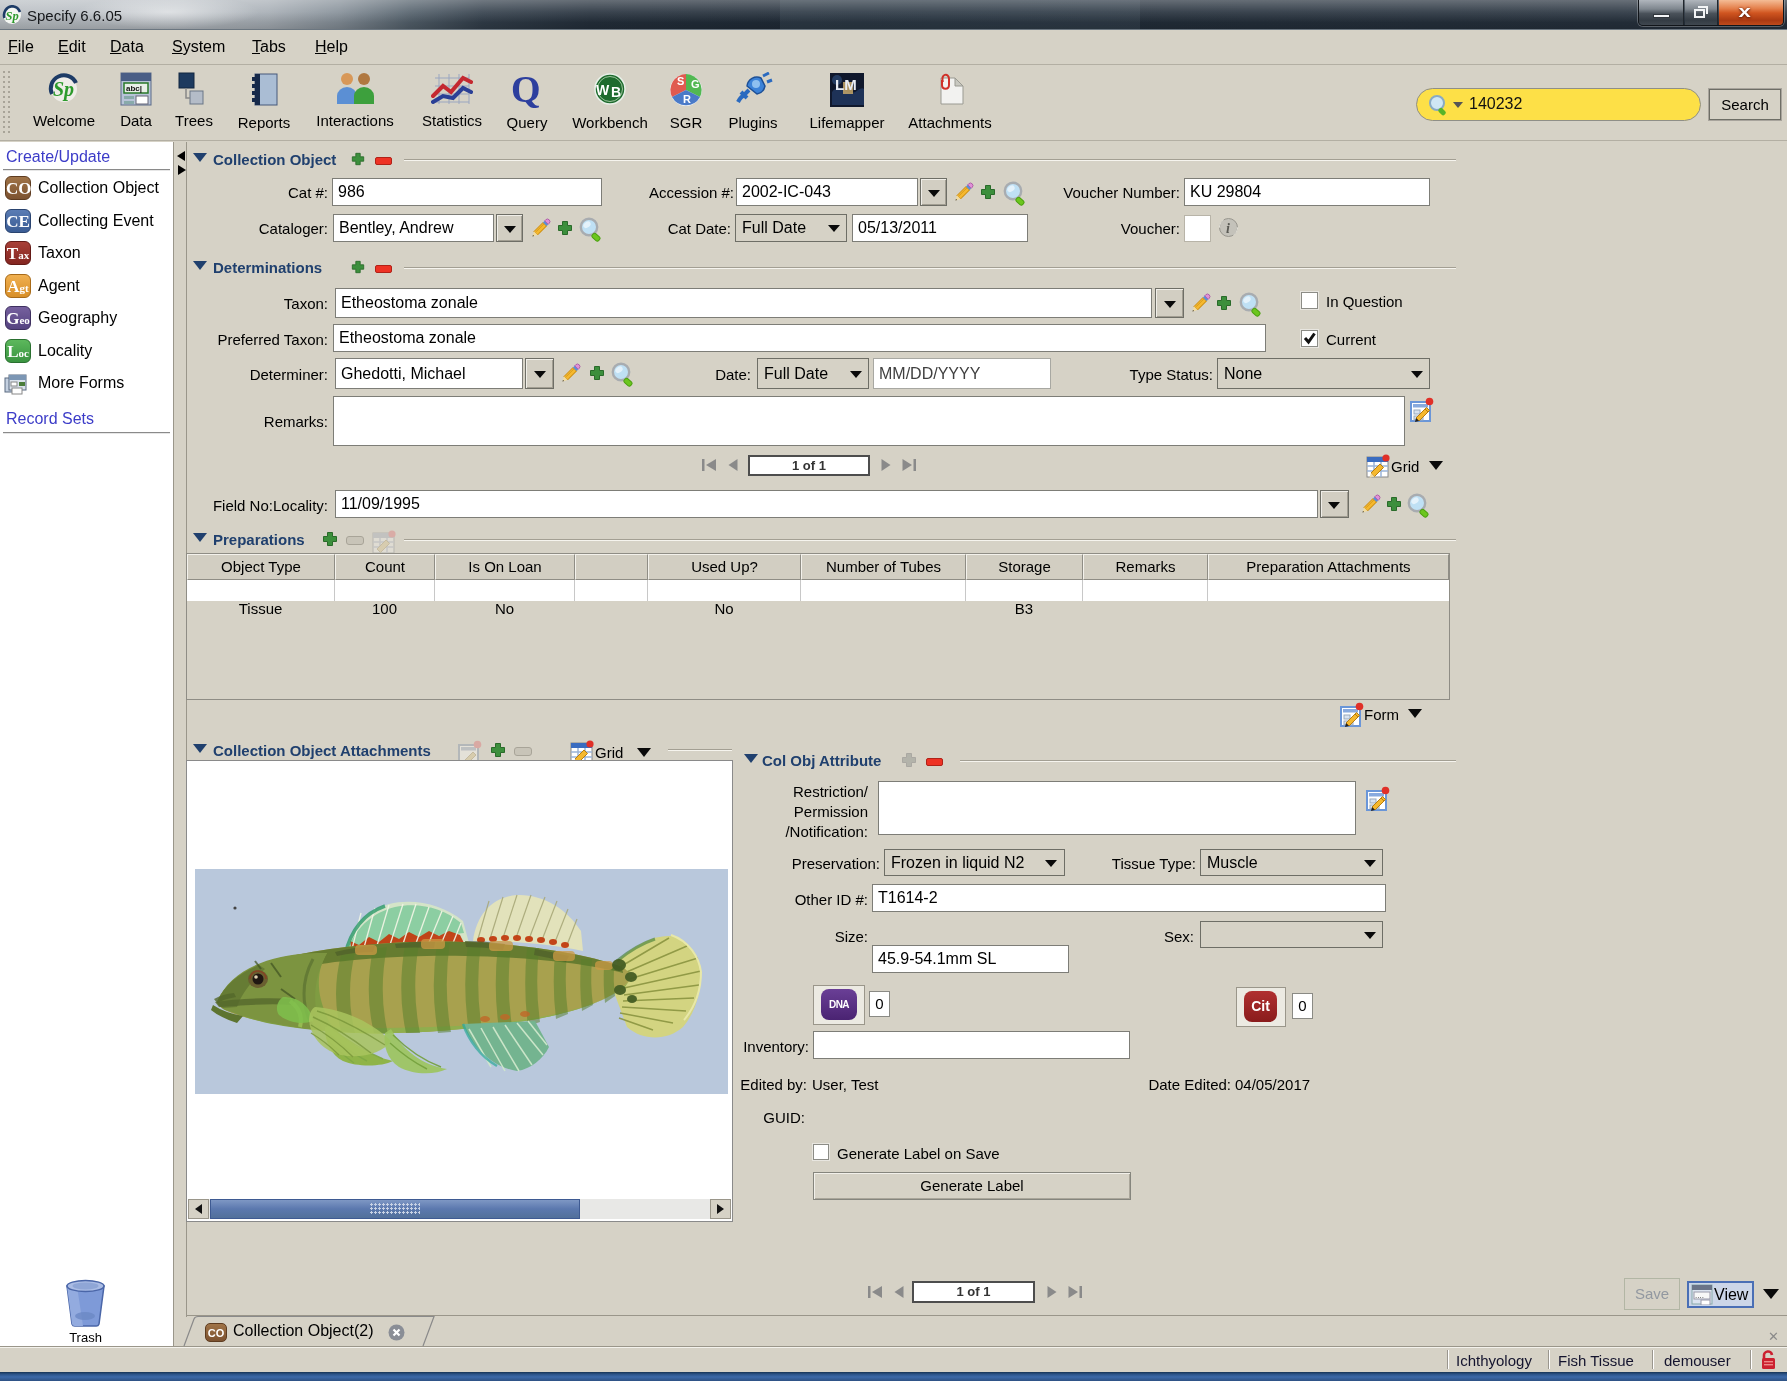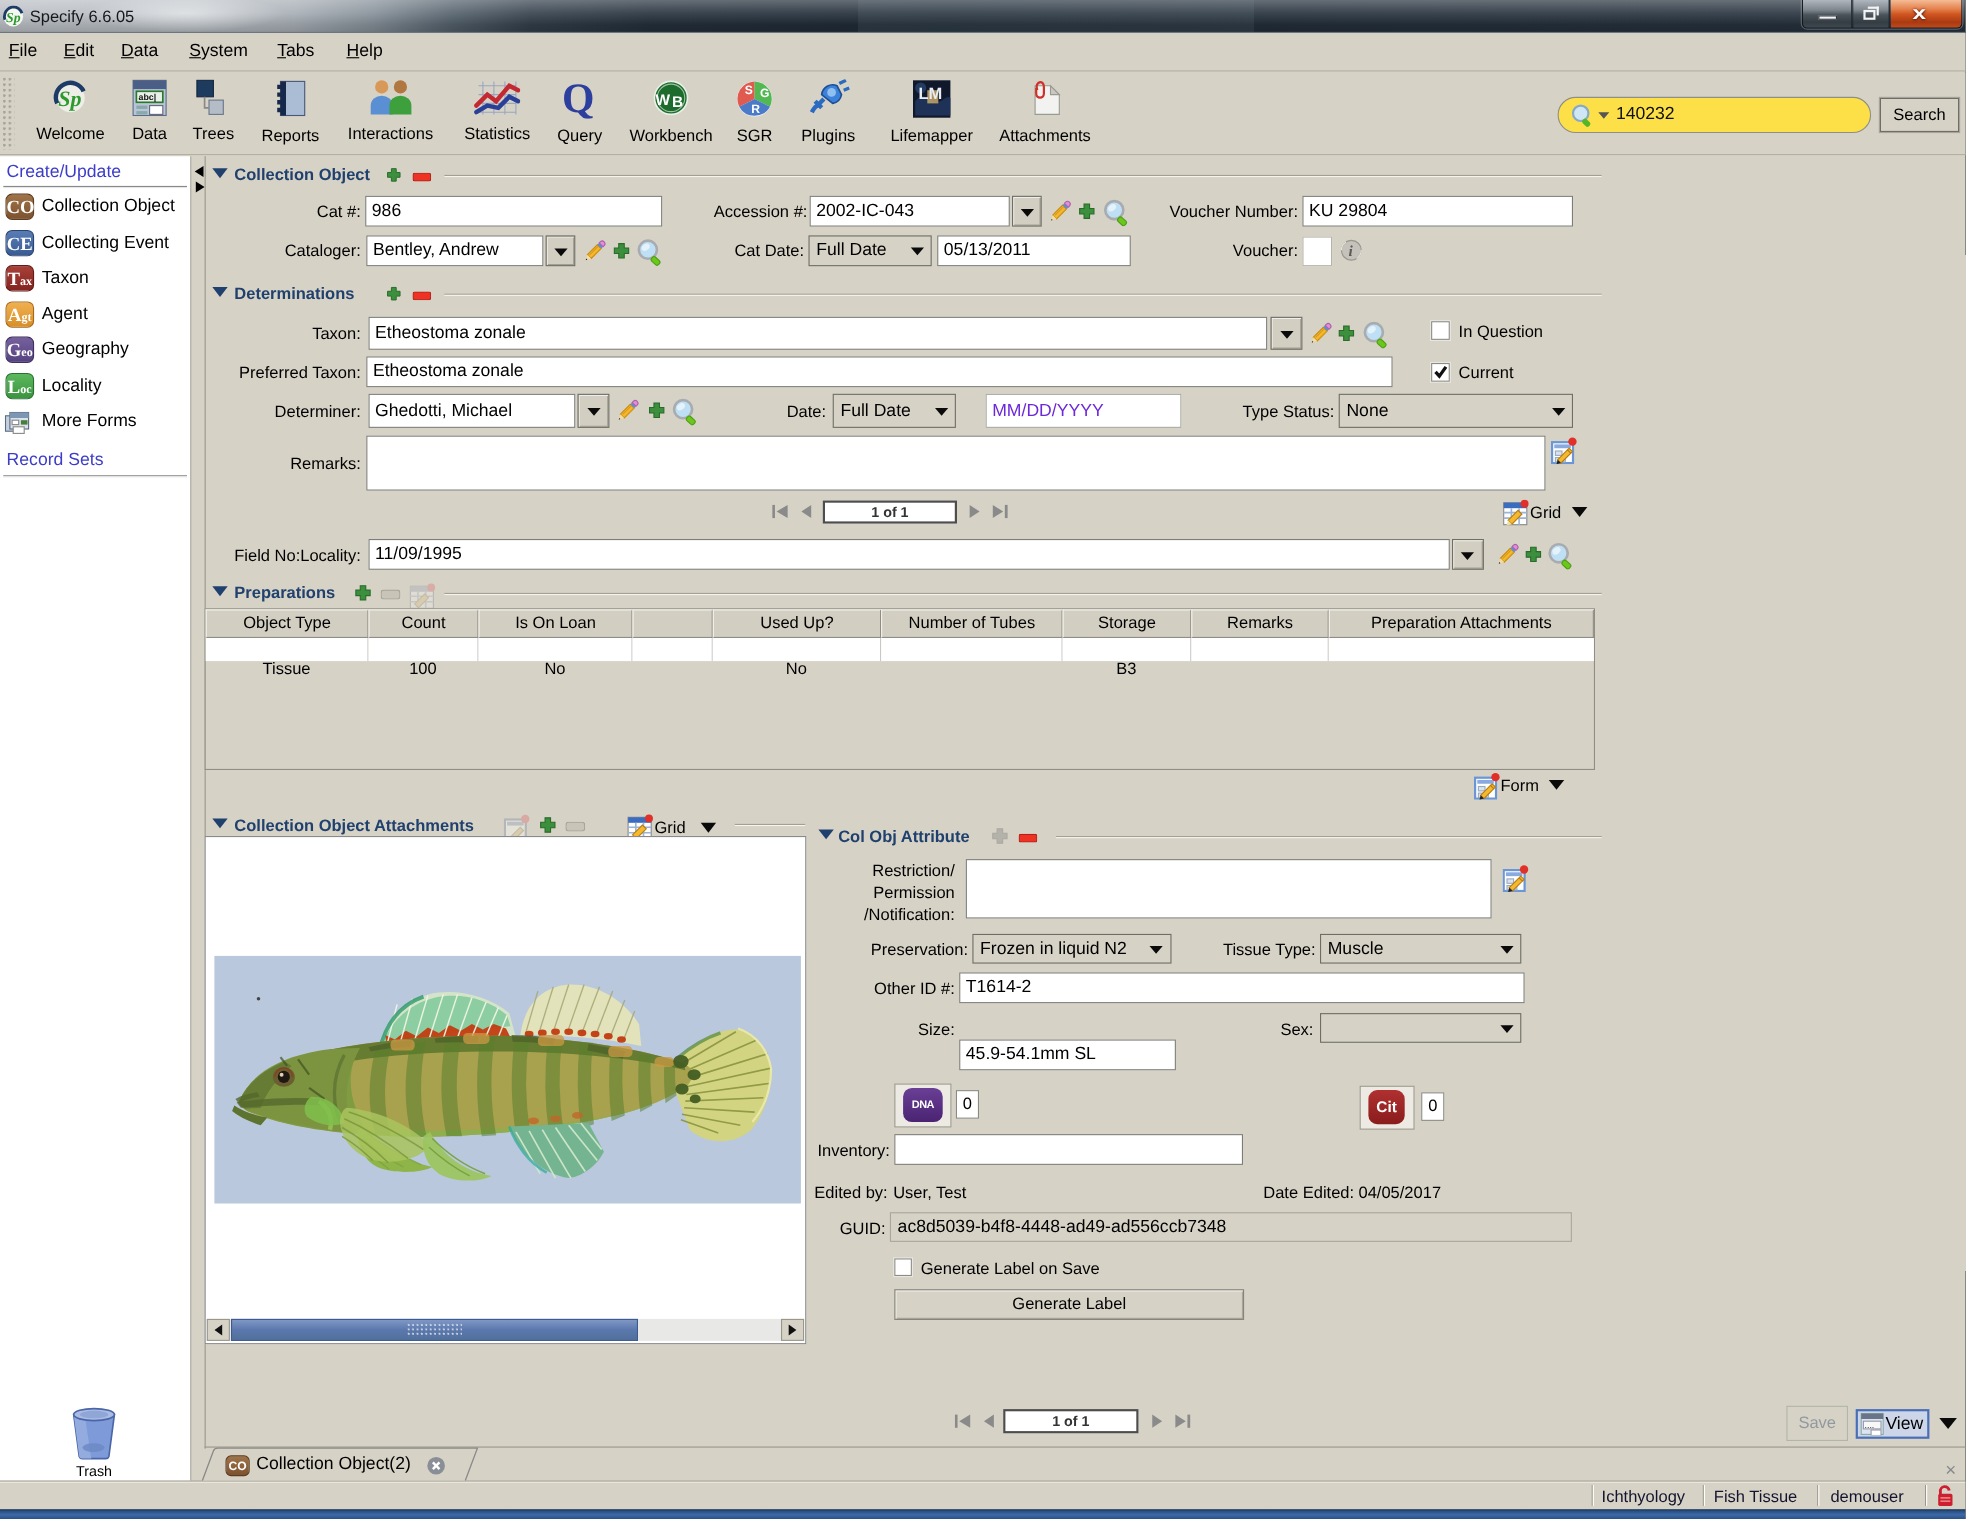--- a/index.html
+++ b/index.html
@@ -315,21 +315,21 @@
 <svg class="abs" style="left:589px;top:365px" width="16" height="16">
         <path d="M5.5 1.5h5v4h4v5h-4v4h-5v-4h-4v-5h4z" fill="#3c8f3c" stroke="#2a6b2a"></path>
       </svg>
 <svg class="abs" style="left:610px;top:362px" width="27" height="25" viewBox="0 0 27 25">
         <circle cx="11" cy="10" r="8.2" fill="#bfe0f4" stroke="#a8acb0" stroke-width="2.4"></circle>
         <ellipse cx="9" cy="7.8" rx="4" ry="2.8" transform="rotate(-35 9 7.8)" fill="#e8f4fc" opacity="0.9"></ellipse>
         <rect x="16.5" y="15.5" width="8.5" height="5" rx="2" transform="rotate(42 16.5 15.5)" fill="#6cc61e" stroke="#49a00e"></rect>
       </svg>
 <div class="lab rl" style="right:1036px;top:366px">Date:</div>
 <div class="combo" style="left:757px;top:358px;width:112px;height:31px;line-height:29px">Full Date<div class="tri" style="left:92px;top:12px"></div></div>
-<div class="tb" style="left:896px;top:358px;width:178px;height:31px;line-height:29px;color:#6d28d9;border-color:#a8a8a2">MM/DD/YYYY</div>
+<div class="tb" style="left:873px;top:358px;width:178px;height:31px;line-height:29px;color:#404040;border-color:#a8a8a2">MM/DD/YYYY</div>
 <div class="lab rl" style="right:574px;top:366px">Type Status:</div>
 <div class="combo" style="left:1217px;top:358px;width:213px;height:31px;line-height:29px">None<div class="tri" style="left:193px;top:12px"></div></div>
 <div class="lab rl" style="right:1459px;top:413px">Remarks:</div>
 <div class="tb" style="left:333px;top:396px;width:1072px;height:50px"></div>
 <svg class="abs" style="left:1410px;top:397px" width="24" height="25" viewBox="0 0 24 25">
         <rect x="1" y="5" width="19" height="19" fill="#fff" stroke="#6a96d8" stroke-width="2"></rect>
         <rect x="3" y="7" width="15" height="3.5" fill="#88aade"></rect>
         <rect x="4" y="13" width="6" height="4" fill="#d8e2f0" stroke="#9ab"></rect>
         <rect x="4" y="19" width="9" height="4" fill="#d8e2f0" stroke="#9ab"></rect>
         <circle cx="19.5" cy="4.5" r="3.8" fill="#e03028"></circle>
@@ -678,21 +678,20 @@
 <div class="abs" style="left:1236px;top:987px;width:50px;height:40px;background:#eceae2;border:1px solid #9a968a"></div>
 <div class="abs" style="left:1244px;top:991px;width:33px;height:31px;background:linear-gradient(180deg,#b03030 0,#8a1c1c 100%);border-radius:8px;color:#fff;font-weight:bold;font-size:14px;text-align:center;line-height:31px">Cit</div>
 <div class="abs" style="left:1292px;top:993px;width:21px;height:26px;background:#fff;border:1px solid #8a8a84;font-size:15px;text-align:center;line-height:24px">0</div>
 <div class="lab rl" style="right:978px;top:1038px">Inventory:</div>
 <div class="tb" style="left:813px;top:1031px;width:317px;height:28px;line-height:26px"></div>
 <div class="lab rl" style="right:980px;top:1076px">Edited by:</div>
 <div class="lab" style="left:812px;top:1076px">User, Test</div>
 <div class="lab rl" style="right:556px;top:1076px">Date Edited:</div>
 <div class="lab" style="left:1235px;top:1076px">04/05/2017</div>
 <div class="lab rl" style="right:982px;top:1109px">GUID:</div>
-<div class="abs" style="left:809px;top:1102px;width:620px;height:27px;border:1px solid #aaa69a;font-size:16px;color:#000;padding-left:6px;line-height:25px">ac8d5039-b4f8-4448-ad49-ad556ccb7348</div>
 <div class="chk" style="left:813px;top:1144px;width:16px;height:16px"></div>
 <div class="lab" style="left:837px;top:1145px">Generate Label on Save</div>
 <div class="btn" style="left:813px;top:1172px;width:318px;height:28px;line-height:26px">Generate Label</div>
 
 <svg class="abs" style="left:868px;top:1285px" width="15" height="15">
         <rect x="0" y="1" width="2.5" height="12" fill="#8a8a8a"></rect>
         <path d="M14 1 v12 L4 7 z" fill="#8a8a8a"></path>
       </svg>
 <svg class="abs" style="left:894px;top:1285px" width="10" height="15">
         <path d="M9.5 1 v12 L0.5 7 z" fill="#8a8a8a"></path>

